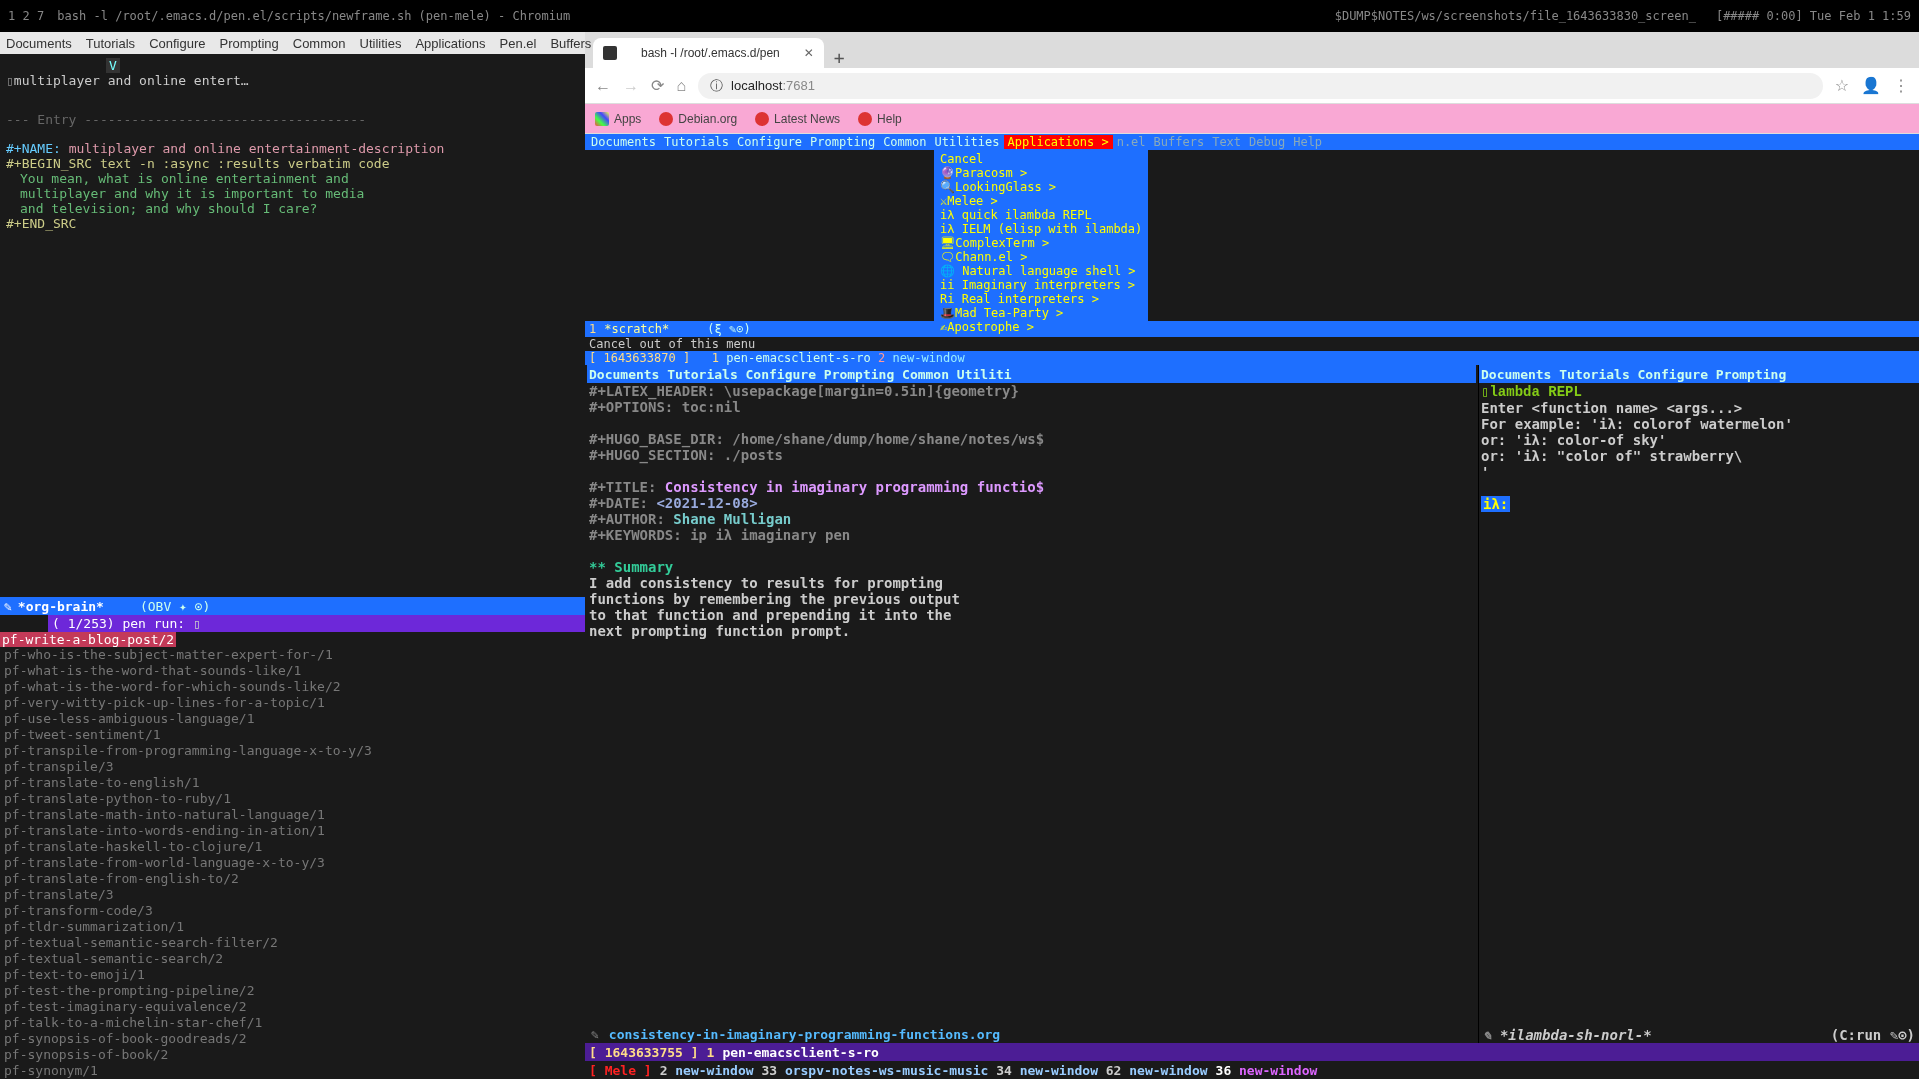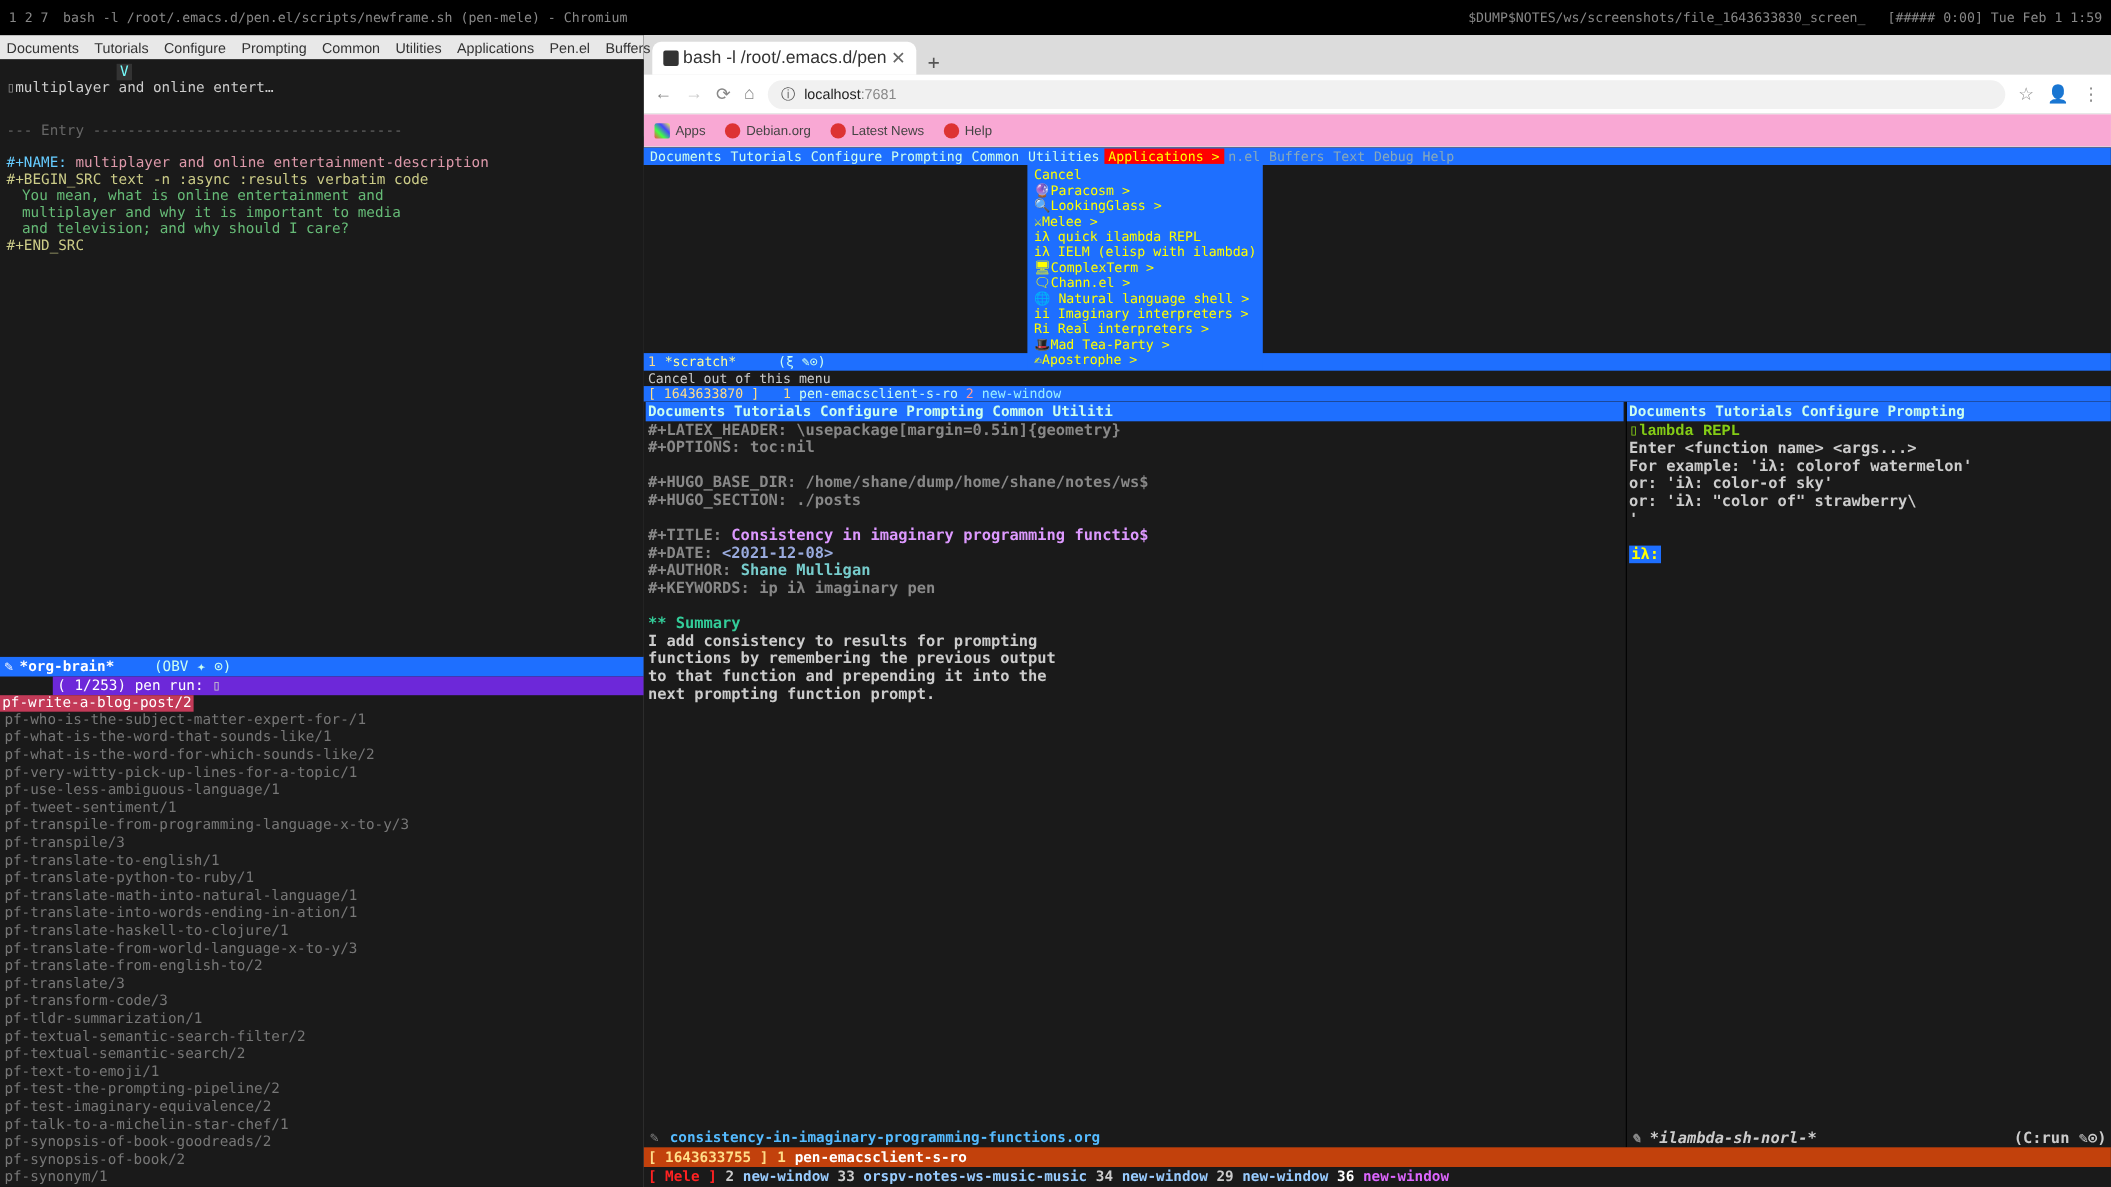--- a/index.html
+++ b/index.html
@@ -120,23 +120,23 @@
   padding: 0 8px;
 }
 .tab {
   background: #fff;
   border-radius: 8px 8px 0 0;
   height: 30px;
   min-width: 200px;
   display: flex;
   align-items: center;
   padding: 0 10px;
-  font-size: 16px;
+  font-size: 12px;
   color: #333;
-  gap: 4px;
+  gap: 24px;
   font-family: sans-serif;
 }
 .tab .tabicon { width: 14px; height: 14px; background: #333; border-radius: 2px;}
 .tab .close { margin-left: auto; color: #666; }
 .newtab { margin-left: 10px; color: #555; font-size: 18px;}
 .addr-bar {
   background: #fff;
   border-bottom: 1px solid #ddd;
   height: 36px;
   display: flex;
@@ -293,21 +293,21 @@
 }
 .doc-modeline .lead { color: #888; }
 .repl-content { flex: 1; padding: 0 2px; font-weight: bold;}
 .repl-content .hdr { color: #84cc16; font-family: Liberation Mono, monospace; }
 .repl-content .ex { color: #ccc; }
 .repl-content .prompt { background: #1e6fff; color: #ff0; padding: 0 2px;}
 .repl-modeline { color: #ccc; font-style: italic; padding: 0 4px; font-weight: bold;}
 .repl-modeline .run { color: #ccc; font-style: normal; float: right;}
 
 .final-status {
-  background: #c2410c;
+  background: #4c1d95;
   color: #fff;
   height: 18px;
   display: flex;
   align-items: center;
   font-size: 13px;
   padding: 0 4px;
   gap: 8px;
   font-weight: bold;
 }
 .final-status .ts { color: #fd8; }
@@ -547,18 +547,18 @@
         </div>
       </div>
 
       <div class="final-status">
         <span class="ts">[ 1643633755 ]</span>
         <span style="color:#fd8">1</span>
         <span>pen-emacsclient-s-ro</span>
       </div>
       <div class="final-tmux">
         <span class="mele">[ Mele ]</span>
-        <span id="tmux-wins"><span><span class="winnum">2</span> <span class="win">new-window</span> </span><span><span class="winnum">33</span> <span class="win">orspv-notes-ws-music-music</span> </span><span><span class="winnum">34</span> <span class="win">new-window</span> </span><span><span class="winnum">29</span> <span class="win">new-window</span> </span></span>
+        <span id="tmux-wins"><span><span class="winnum">2</span> <span class="win">new-window</span> </span><span><span class="winnum">33</span> <span class="win">orspv-notes-ws-music-music</span> </span><span><span class="winnum">34</span> <span class="win">new-window</span> </span><span><span class="winnum">62</span> <span class="win">new-window</span> </span></span>
         <span><span class="winnum" style="color:#fff">36</span> <span class="winhl">new-window</span></span>
       </div>
     </div>
   </div>
 </div>
 
 </body></html>

